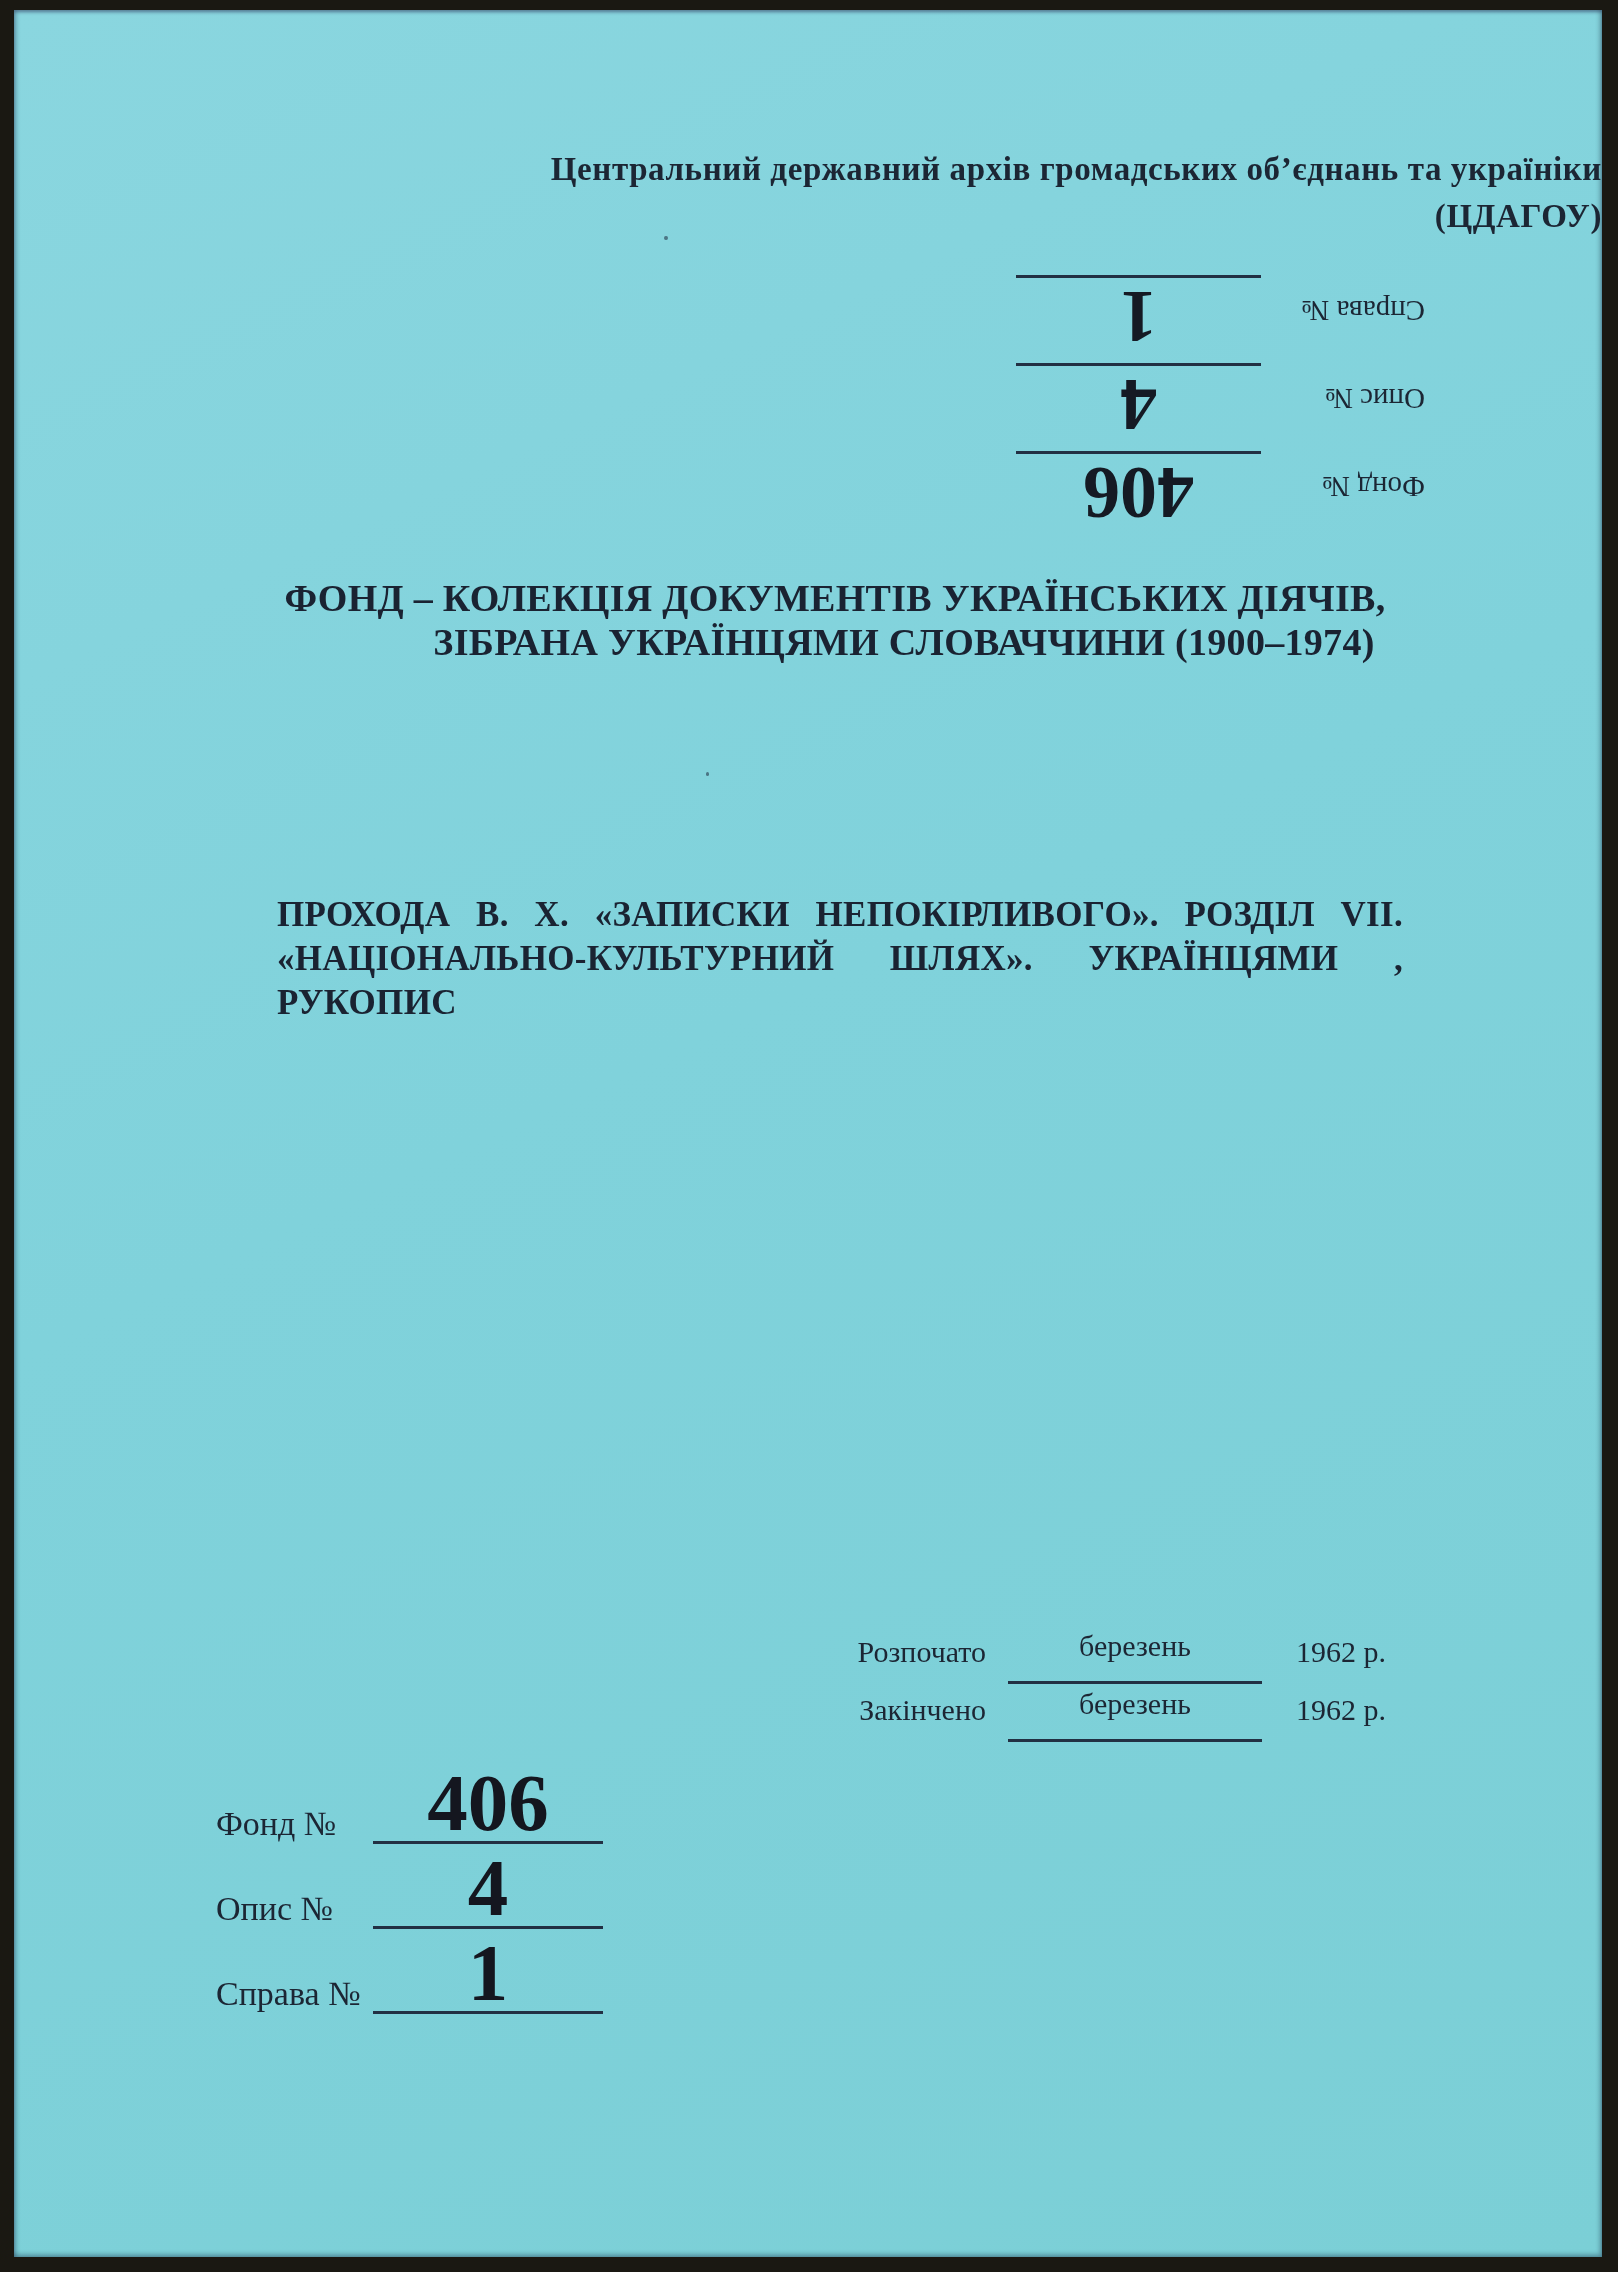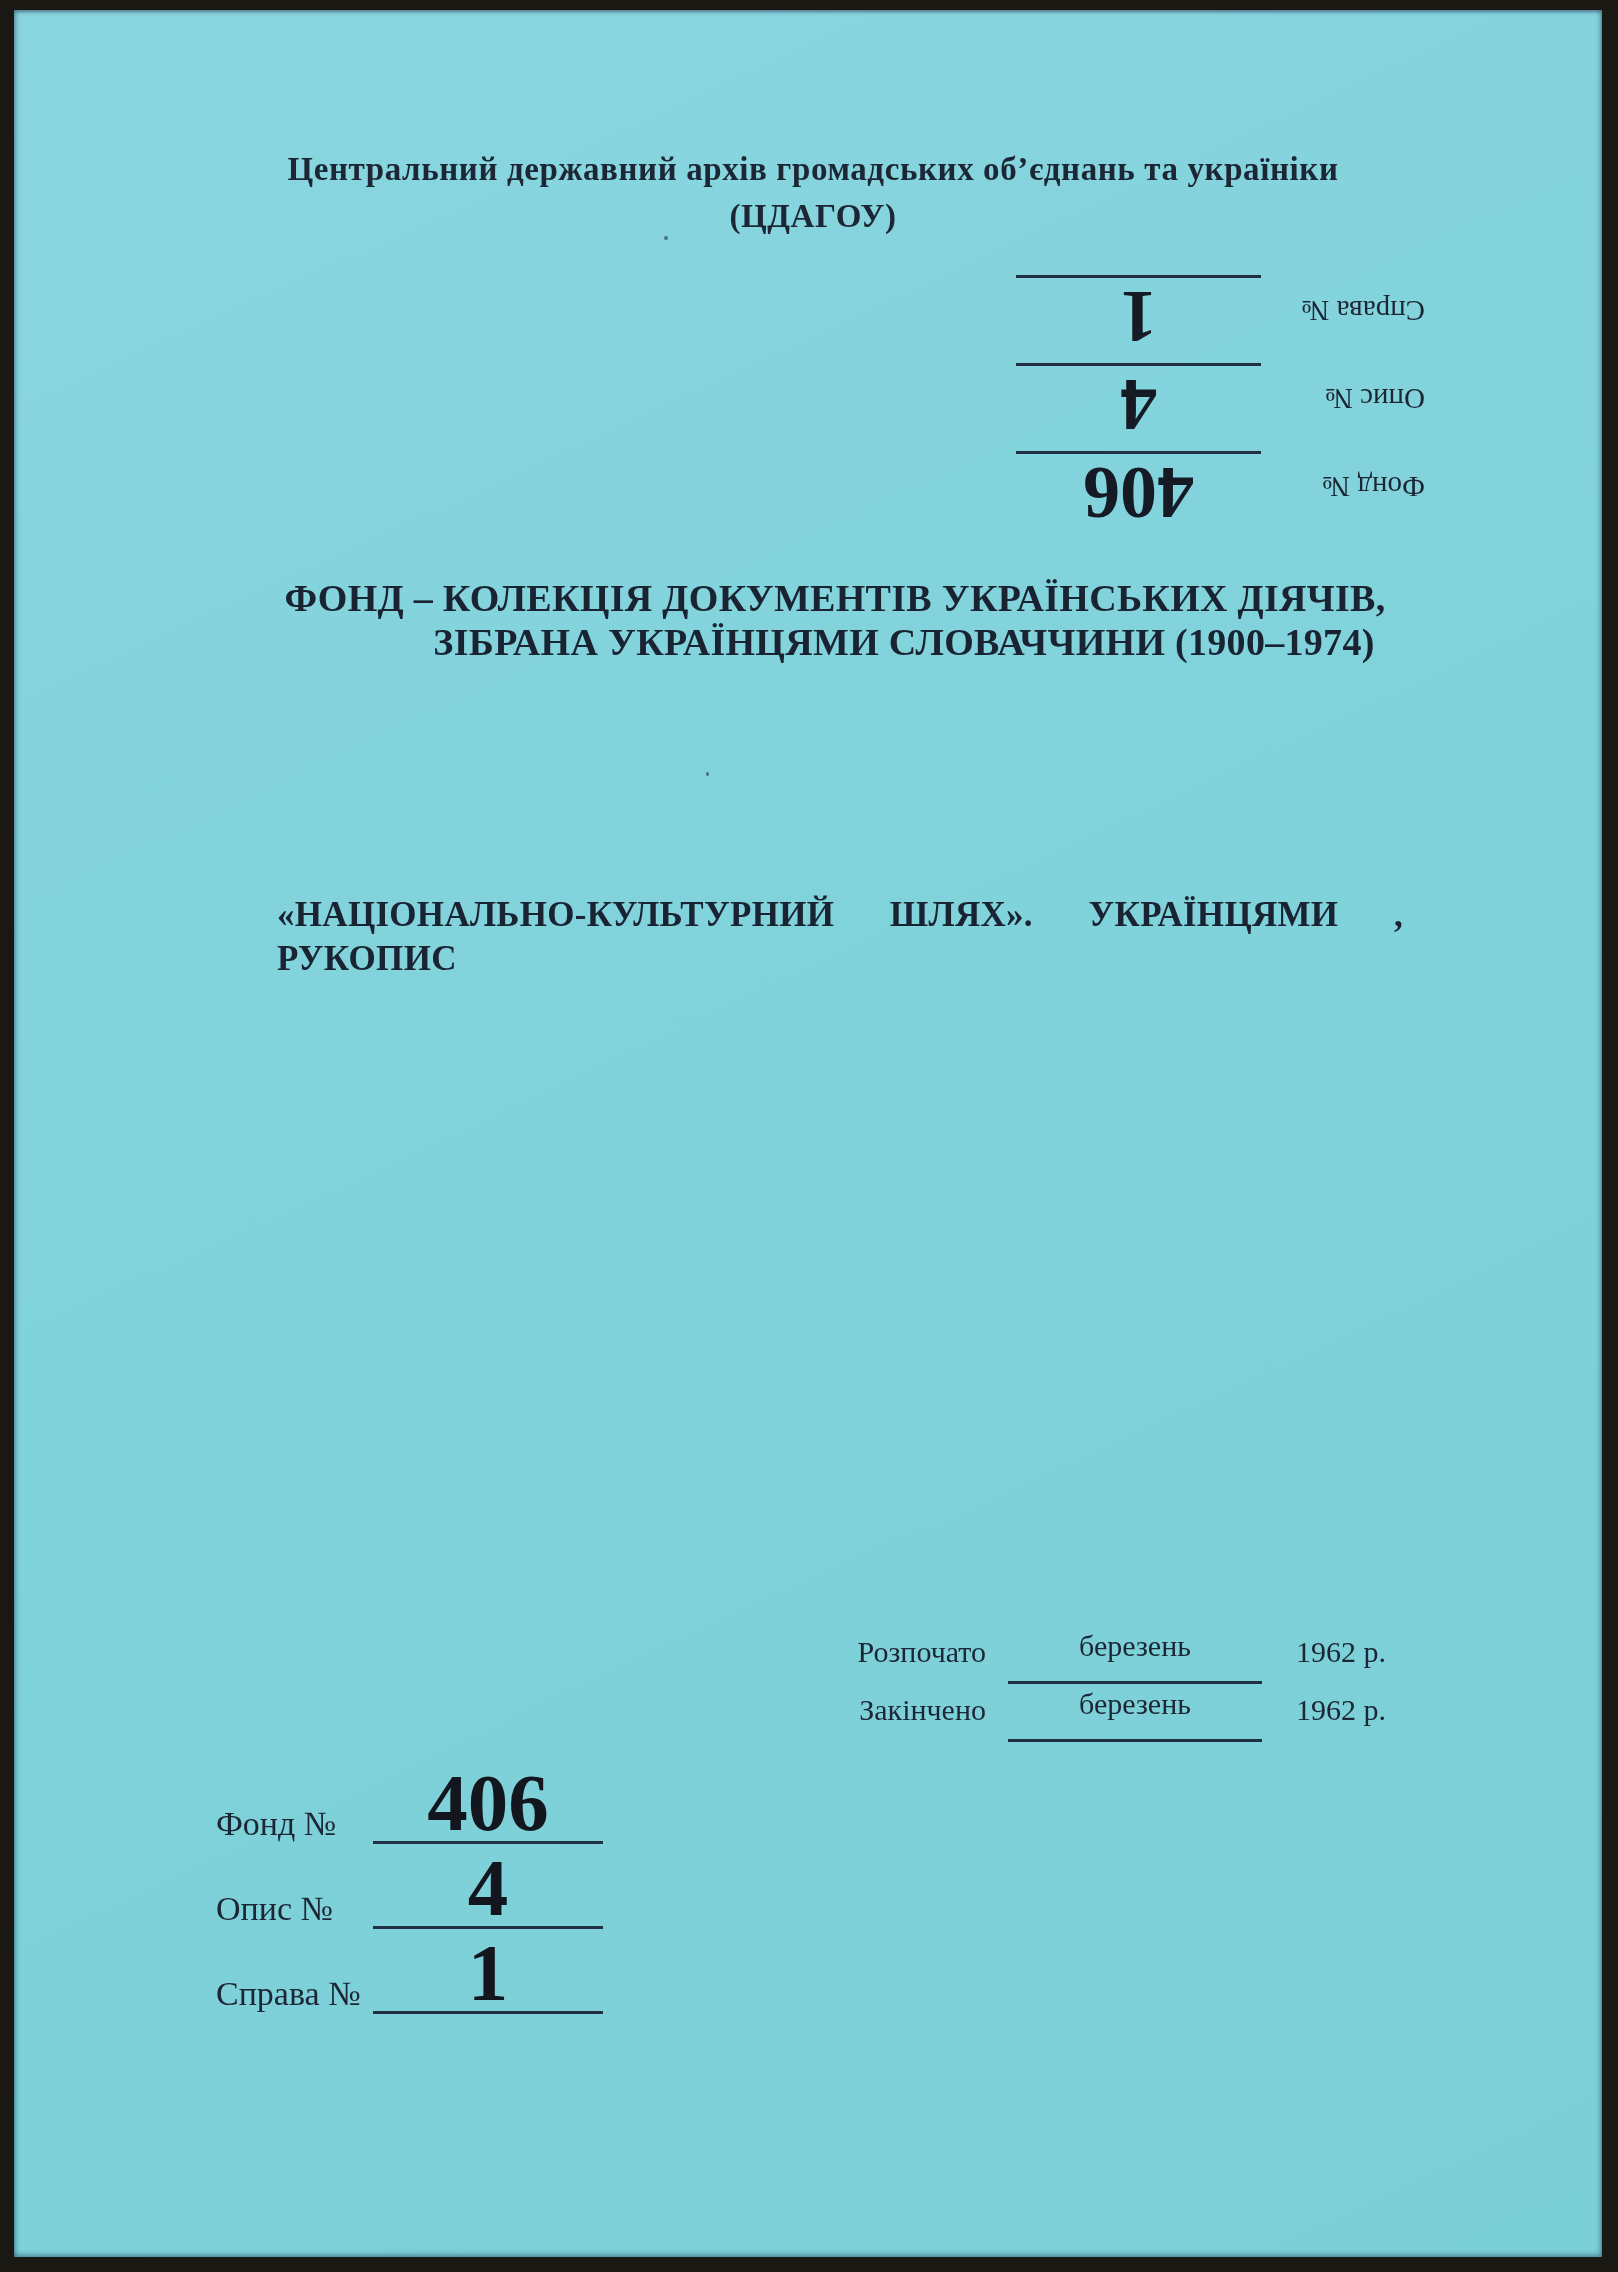--- a/index.html
+++ b/index.html
@@ -14,21 +14,21 @@
     background:linear-gradient(155deg,#8ad6df 0%,#80d2db 45%,#7bcfd6 100%);
     box-shadow:inset 0 2.5px 3.1px rgba(25,15,60,.35),
                inset 3.1px 0 3.8px rgba(20,35,70,.22),
                inset -2.5px -3.1px 4.4px rgba(10,30,50,.28);
     position:absolute;
   }
 
   
   .header{
     position:absolute;top:136px;left:0;width:1588px;
-    text-align:center;padding-left:10px;box-sizing:border-box;
+    text-align:right;padding-left:10px;box-sizing:border-box;
     font-weight:bold;font-size:33px;line-height:47px;letter-spacing:0.6px;
     color:#1c2634;
   }
 
   
   .stamp{
     position:absolute;left:990px;top:259px;width:421px;height:264px;
     transform:rotate(180deg);
   }
   .stamp-row{
@@ -118,20 +118,21 @@
       <div class="stamp-value">1</div>
     </div>
   </div>
 
   <div class="fond-title">
     <div class="line1">ФОНД – КОЛЕКЦІЯ ДОКУМЕНТІВ УКРАЇНСЬКИХ ДІЯЧІВ,</div>
     <div class="line2">ЗІБРАНА УКРАЇНЦЯМИ СЛОВАЧЧИНИ (1900–1974)</div>
   </div>
 
   <div class="case-title">
+    <div class="case-line just">ПРОХОДА В. Х. «ЗАПИСКИ НЕПОКІРЛИВОГО». РОЗДІЛ VII.</div>
     <div class="case-line just">«НАЦІОНАЛЬНО-КУЛЬТУРНИЙ ШЛЯХ». УКРАЇНЦЯМИ ,</div>
     <div class="case-line">РУКОПИС</div>
   </div>
 
   <div class="dates">
     <div class="date-row">
       <div class="date-label">Розпочато</div>
       <div class="date-value">березень</div>
       <div class="date-suffix">1962 р.</div>
     </div>

